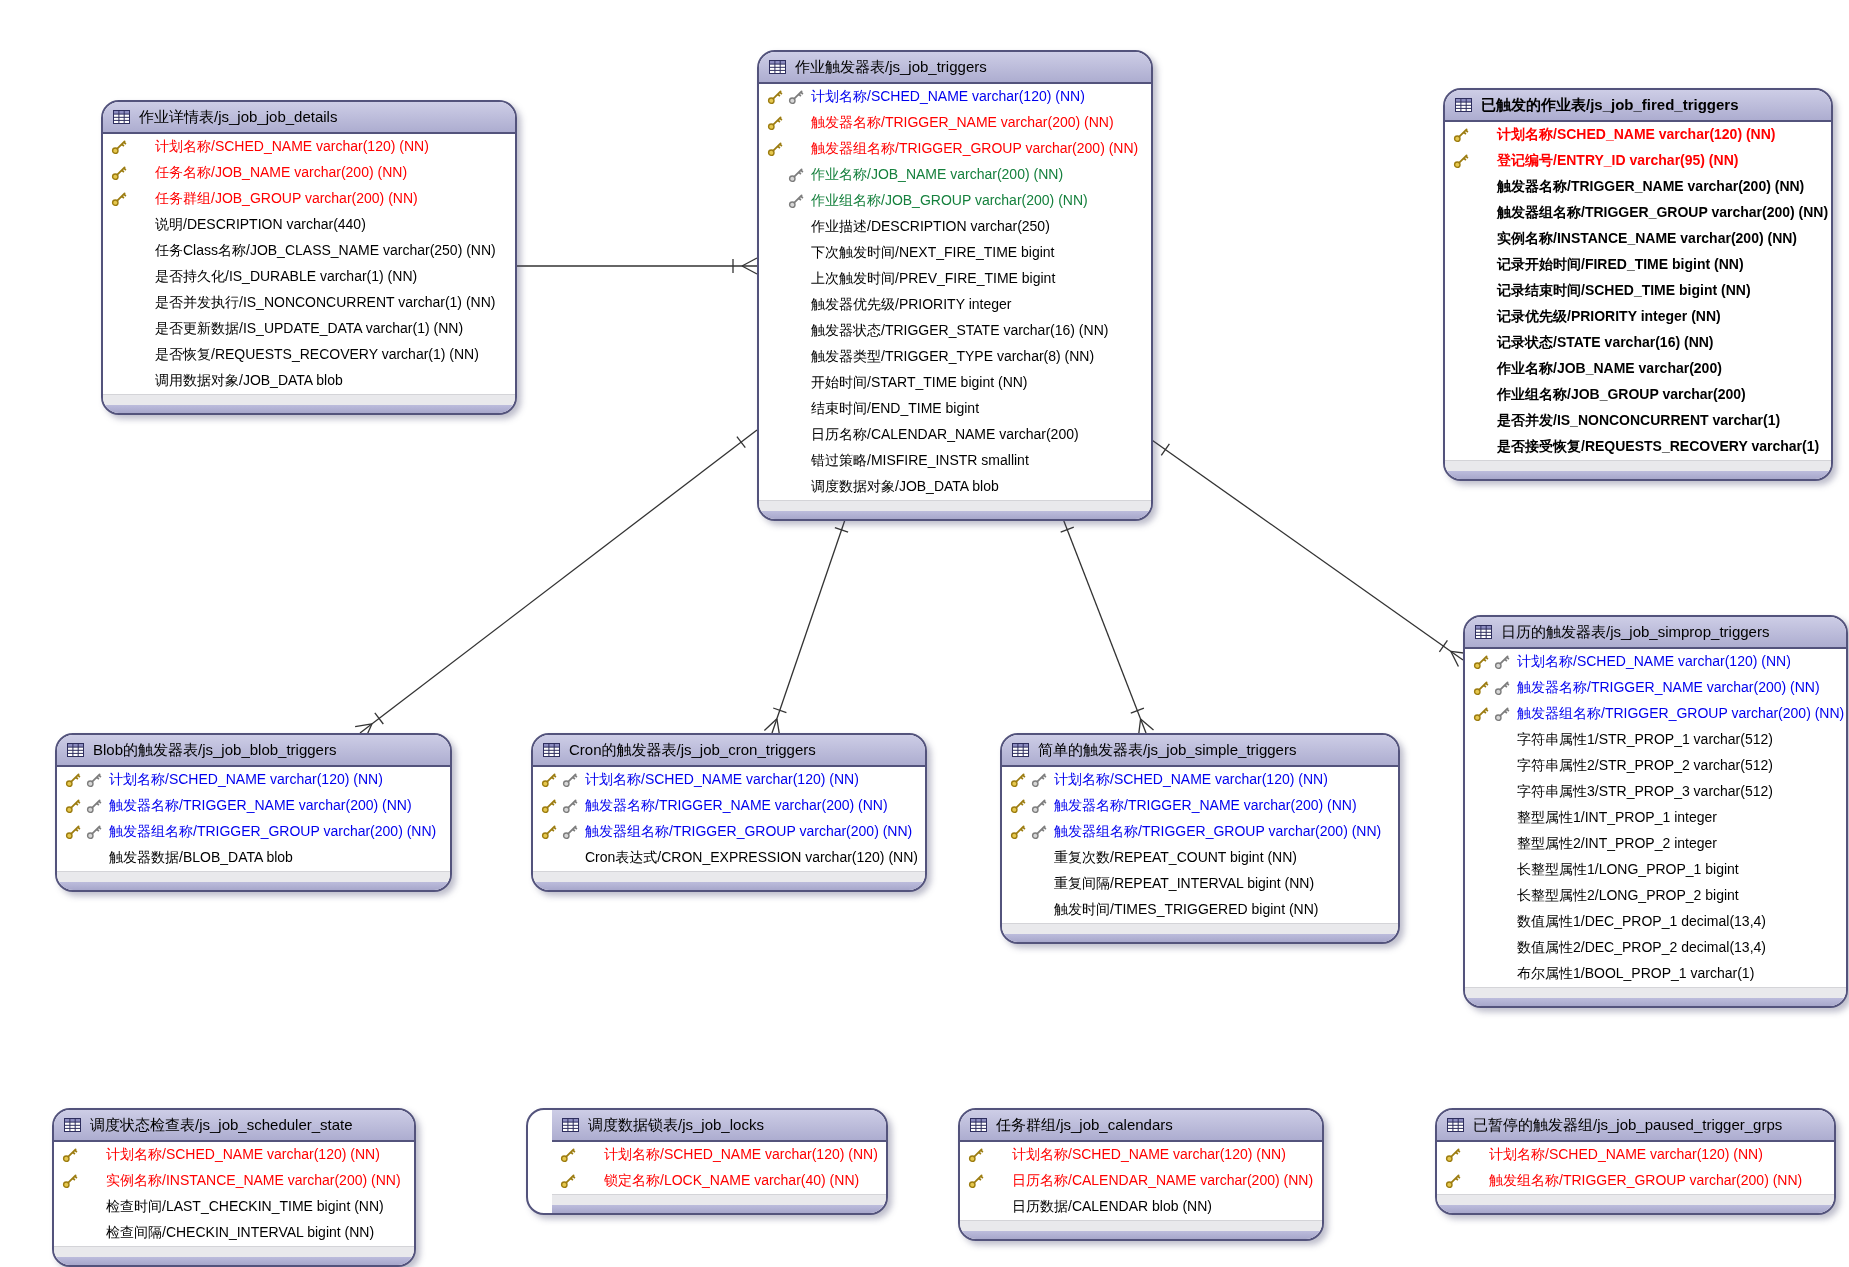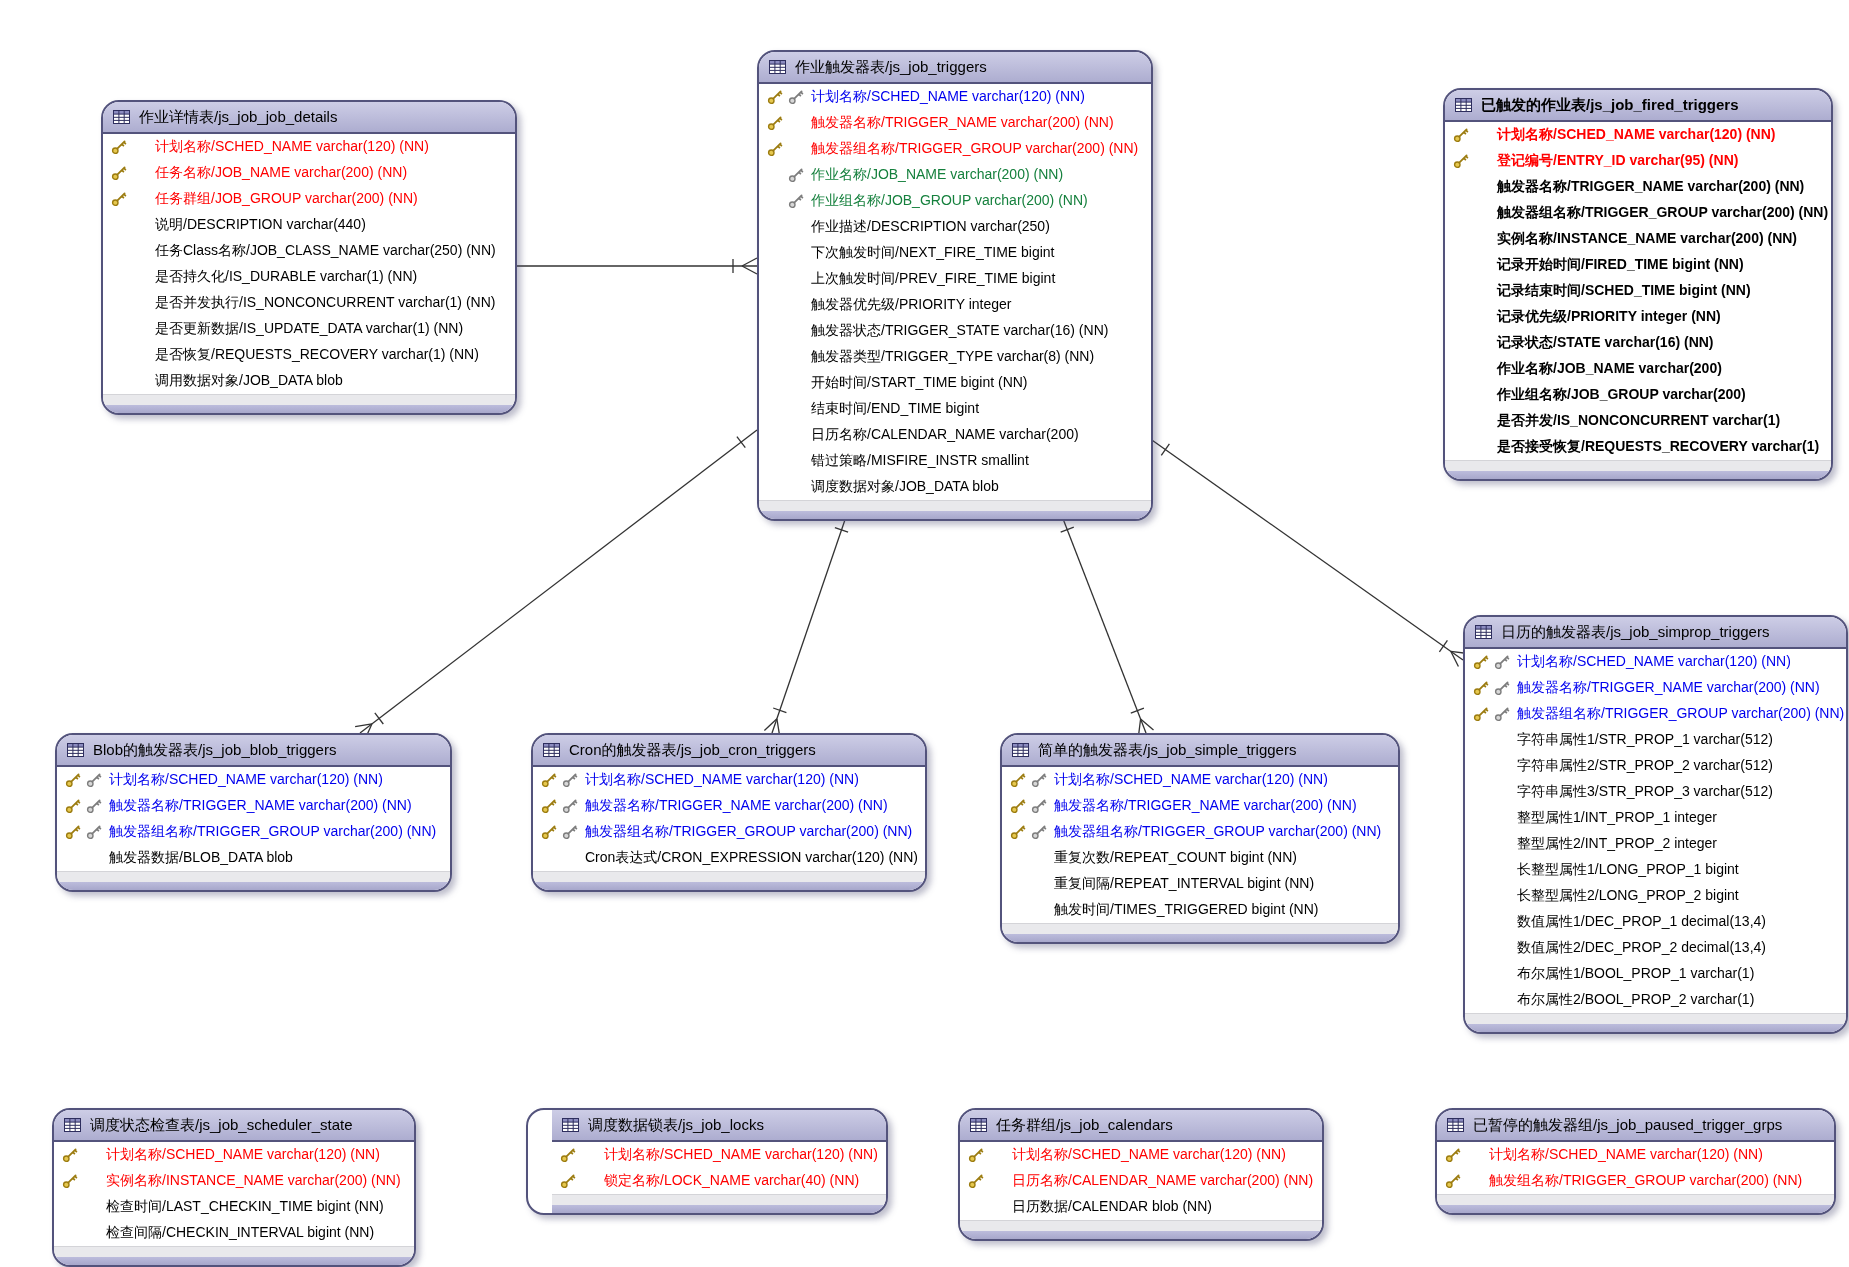--- a/index.html
+++ b/index.html
@@ -538,23 +538,20 @@
         </div>
         <div class="row">
           <span class="k-plain">数值属性1/DEC_PROP_1 decimal(13,4)</span>
         </div>
         <div class="row">
           <span class="k-plain">数值属性2/DEC_PROP_2 decimal(13,4)</span>
         </div>
         <div class="row">
           <span class="k-plain">布尔属性1/BOOL_PROP_1 varchar(1)</span>
         </div>
-        <div class="row">
-          <span class="k-plain">布尔属性2/BOOL_PROP_2 varchar(1)</span>
-        </div>
       </div>
       <div class="footer-gray"></div>
       <div class="footer-lav"></div>
     </div>
     <div class="entity" style="left: 52px; top: 1108px; width: 360px;">
       <div class="entity-header">
         <span class="table-icon" style="display:inline-flex">
           <svg width="17" height="14" viewBox="0 0 17 14">
             <rect x="0.5" y="0.5" width="16" height="13" fill="#ffffff" stroke="#2e2e5e"></rect>
             <rect x="0.5" y="0.5" width="16" height="3.6" fill="#8c8cc0" stroke="#2e2e5e"></rect>

